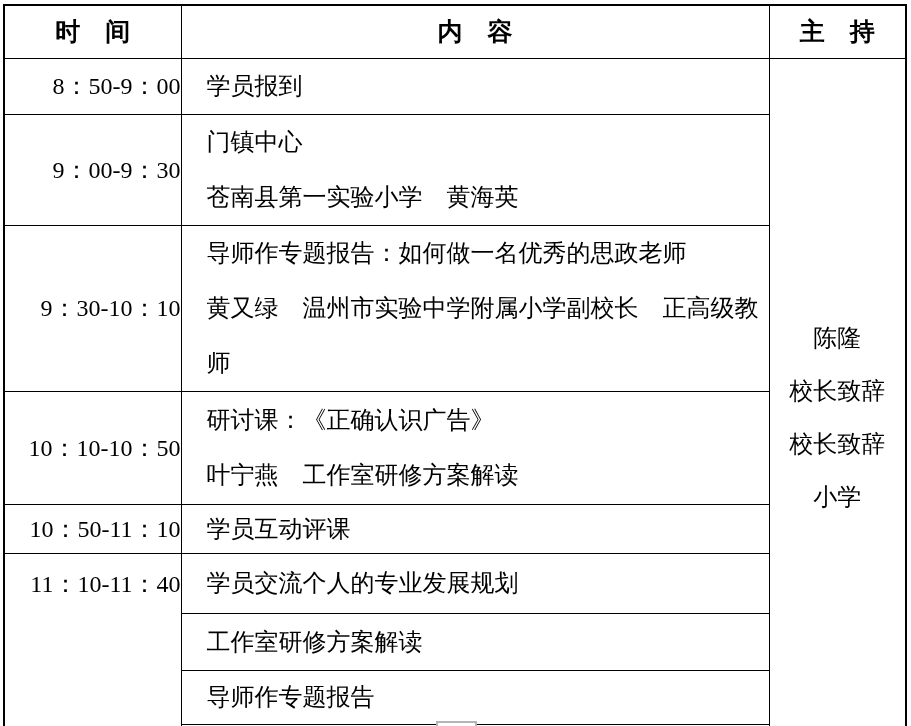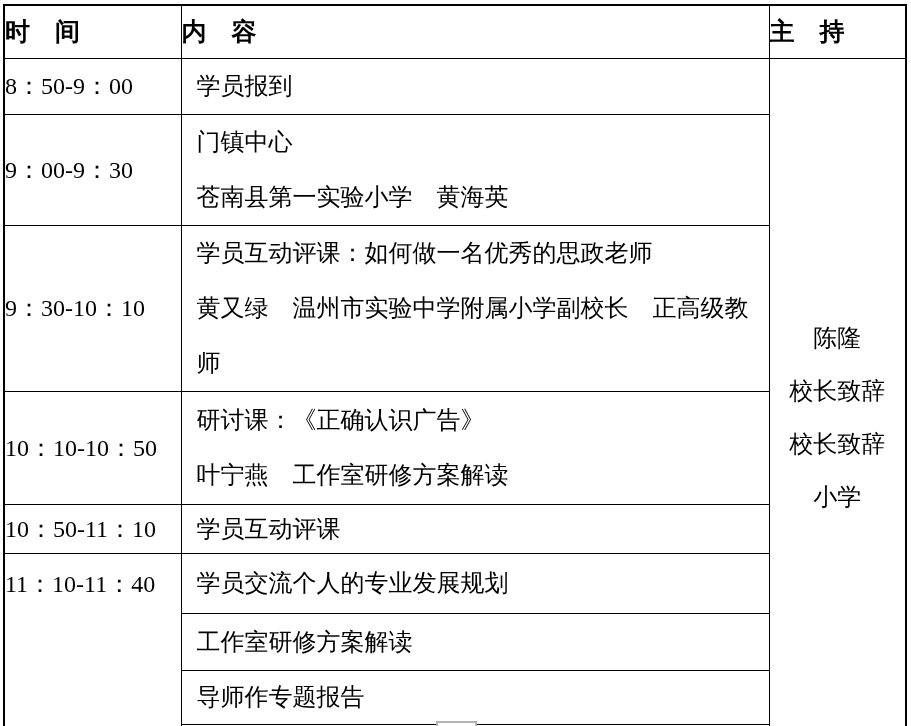--- a/index.html
+++ b/index.html
@@ -9,31 +9,31 @@
     font-family:"Liberation Serif","DejaVu Serif",serif;
     color:#000000;
   }
   table.schedule {
     position:absolute; left:3px; top:4px; width:902px;
     border-collapse:collapse; table-layout:fixed;
     border:2px solid #000000;
   }
   td { border:1.5px solid #000000; padding:0; overflow:hidden; }
   .th {
-    font-weight:bold; font-size:25px; text-align:left;
+    font-weight:bold; font-size:25px; text-align:center;
     vertical-align:middle; white-space:pre;
   }
   .time {
-    font-size:24px; text-align:left; vertical-align:middle;
+    font-size:24px; text-align:right; vertical-align:middle;
     white-space:nowrap;
   }
   .time.merged { vertical-align:top; padding-top:14px; }
   .content {
     font-size:24px; text-align:left; vertical-align:middle;
-    padding-left:15px; padding-right:6px;
+    padding-left:25px; padding-right:6px;
   }
   .content.two .line { line-height:55px; }
   .content .line { white-space:pre-wrap; }
   .host {
     font-size:24px; text-align:center; vertical-align:middle;
     line-height:53px;
   }
   .artifact {
     position:absolute; left:436px; top:721px; width:37px; height:12px;
     border:2px solid #b4b4b4; background:#ffffff;
@@ -73,21 +73,21 @@
         <td class="time">9：00-9：30</td>
         <td class="content two">
           <div class="line">门镇中心</div>
           <div class="line">苍南县第一实验小学　黄海英</div>
         </td>
       </tr>
 
       <tr style="height:107px">
         <td class="time">9：30-10：10</td>
         <td class="content two">
-          <div class="line">学员互动评课：如何做一名优秀的思政老师</div>
+          <div class="line">导师作专题报告：如何做一名优秀的思政老师</div>
           <div class="line">黄又绿　温州市实验中学附属小学副校长　正高级教师</div>
         </td>
       </tr>
 
       <tr style="height:113px">
         <td class="time">10：10-10：50</td>
         <td class="content two">
           <div class="line">研讨课：《正确认识广告》</div>
           <div class="line">叶宁燕　工作室研修方案解读</div>
         </td>

